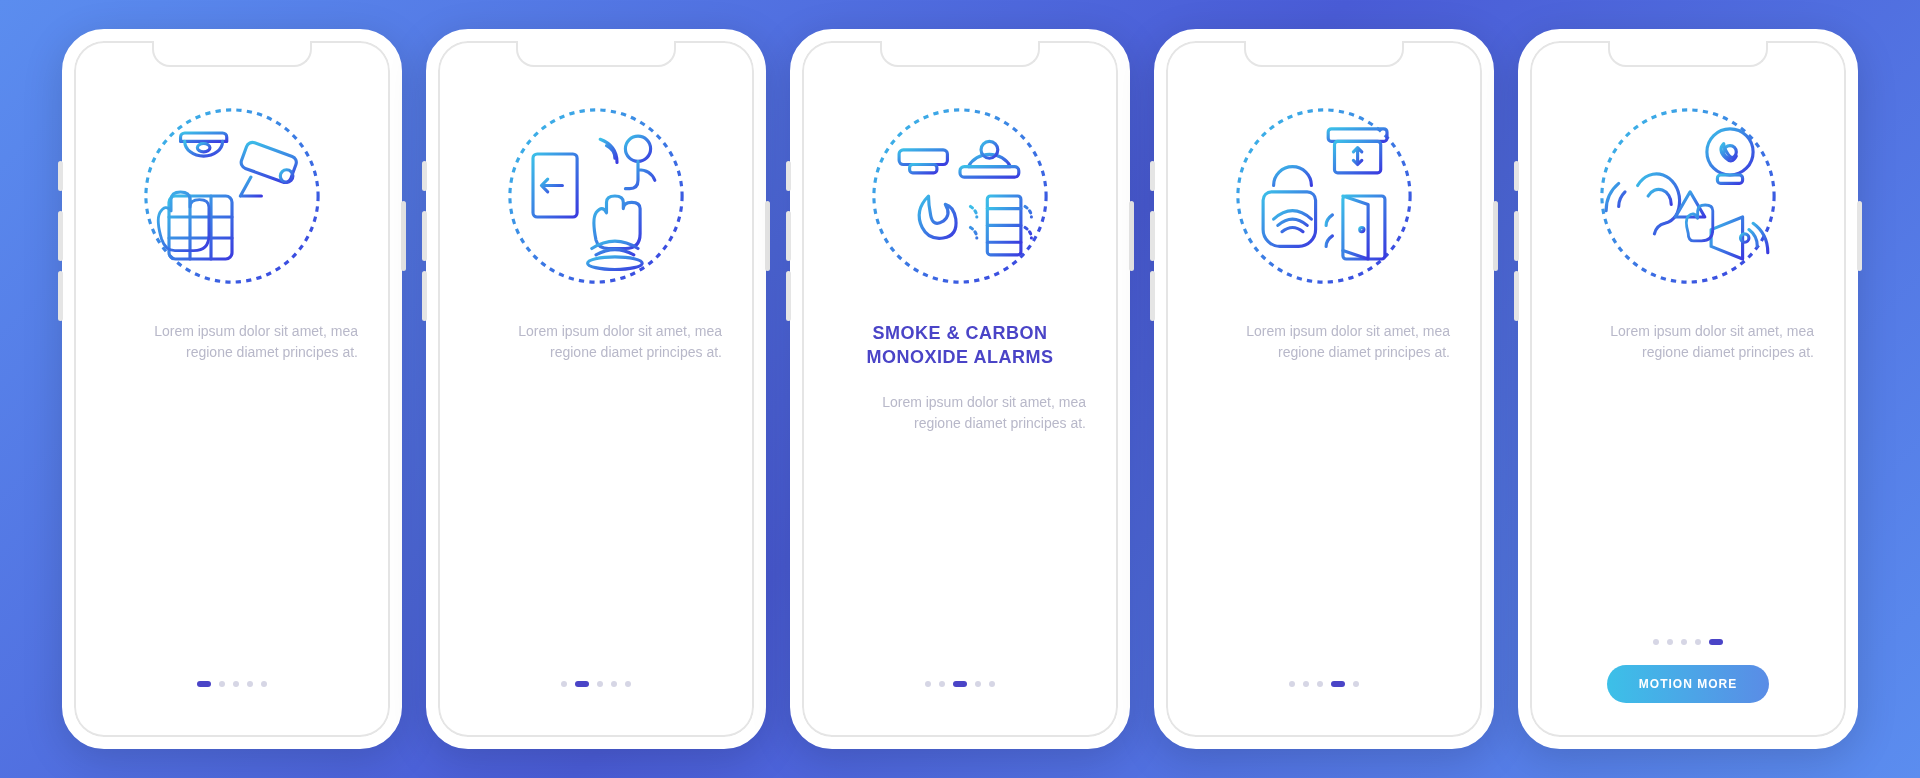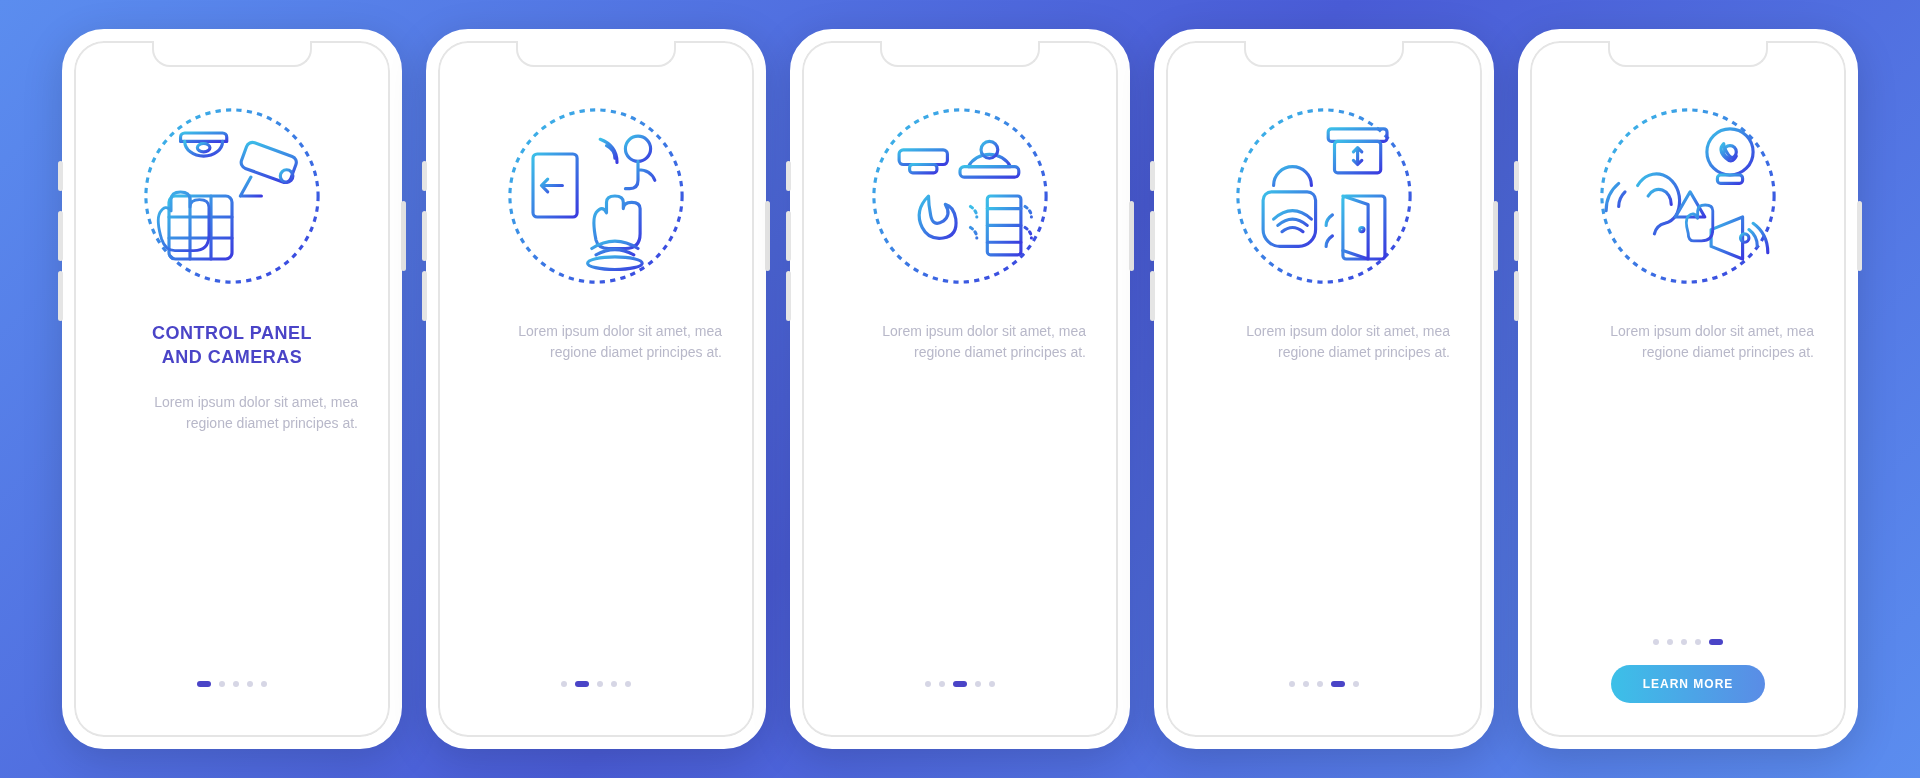--- a/index.html
+++ b/index.html
@@ -139,22 +139,20 @@
         <circle cx="152" cy="81" r="6"></circle>
         <path d="M118 82 l-10 18 M108 100 h20"></path>
 
         <rect x="40" y="100" width="60" height="60" rx="6"></rect>
         <path d="M60 100 v60 M80 100 v60 M40 120 h60 M40 140 h60"></path>
 
         <path d="M70 168 q-6 -20 -2 -28 q6 -10 12 -2 v-12 q0-8 10-8 t10 8 v8 q0-8 10-8 t10 8 v30 q0 16 -16 16 h-20 q-10 0 -14 -12 z" transform="translate(-30 -10) scale(0.9)"></path>
       </g>
     </svg>
   </div>
-  <h2 class="title">CONTROL PANEL
-AND CAMERAS</h2>
   <p class="desc">Lorem ipsum dolor sit amet, mea regione diamet principes at.</p>
   <div class="pager">
     <span class="dot active"></span>
     <span class="dot"></span>
     <span class="dot"></span>
     <span class="dot"></span>
     <span class="dot"></span>
   </div>
 </div>
 
@@ -226,20 +224,22 @@
         <path d="M70 100 q-14 14 -6 30 q6 12 20 10 q14 -2 12 -18 q-2 -12 -10 -14 q6 10 -2 16 q-10 6 -12 -6 q-2 -10 -2 -18 z"></path>
 
         <rect x="126" y="100" width="32" height="56" rx="3"></rect>
         <path d="M126 112 h32 M126 128 h32 M126 144 h32"></path>
         <g stroke-dasharray="2 4">
           <path d="M110 110 q6 4 6 10 M110 130 q6 4 6 10 M162 110 q6 4 6 10 M162 130 q6 4 6 10"></path>
         </g>
       </g>
     </svg>
   </div>
+  <h2 class="title">SMOKE &amp; CARBON
+MONOXIDE ALARMS</h2>
   <p class="desc">Lorem ipsum dolor sit amet, mea regione diamet principes at.</p>
   <div class="pager">
     <span class="dot"></span>
     <span class="dot"></span>
     <span class="dot active"></span>
     <span class="dot"></span>
     <span class="dot"></span>
   </div>
 </div>
 
@@ -322,14 +322,14 @@
     </svg>
   </div>
   <p class="desc">Lorem ipsum dolor sit amet, mea regione diamet principes at.</p>
   <div class="pager">
     <span class="dot"></span>
     <span class="dot"></span>
     <span class="dot"></span>
     <span class="dot"></span>
     <span class="dot active"></span>
   </div>
-  <button class="cta">LEARN MORE</button>
+  <button class="cta">MOTION MORE</button>
 </div>
 
 </body></html>

